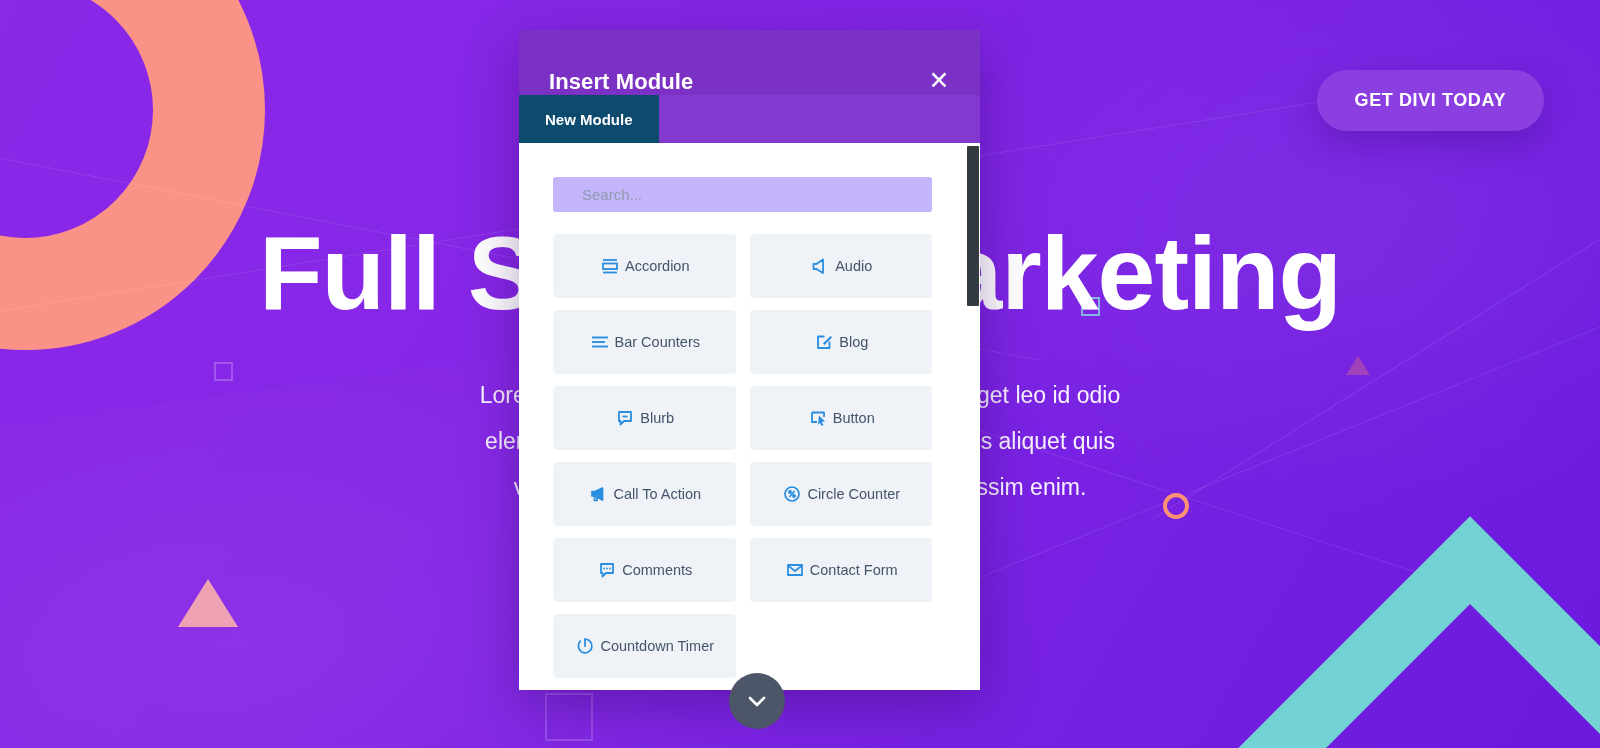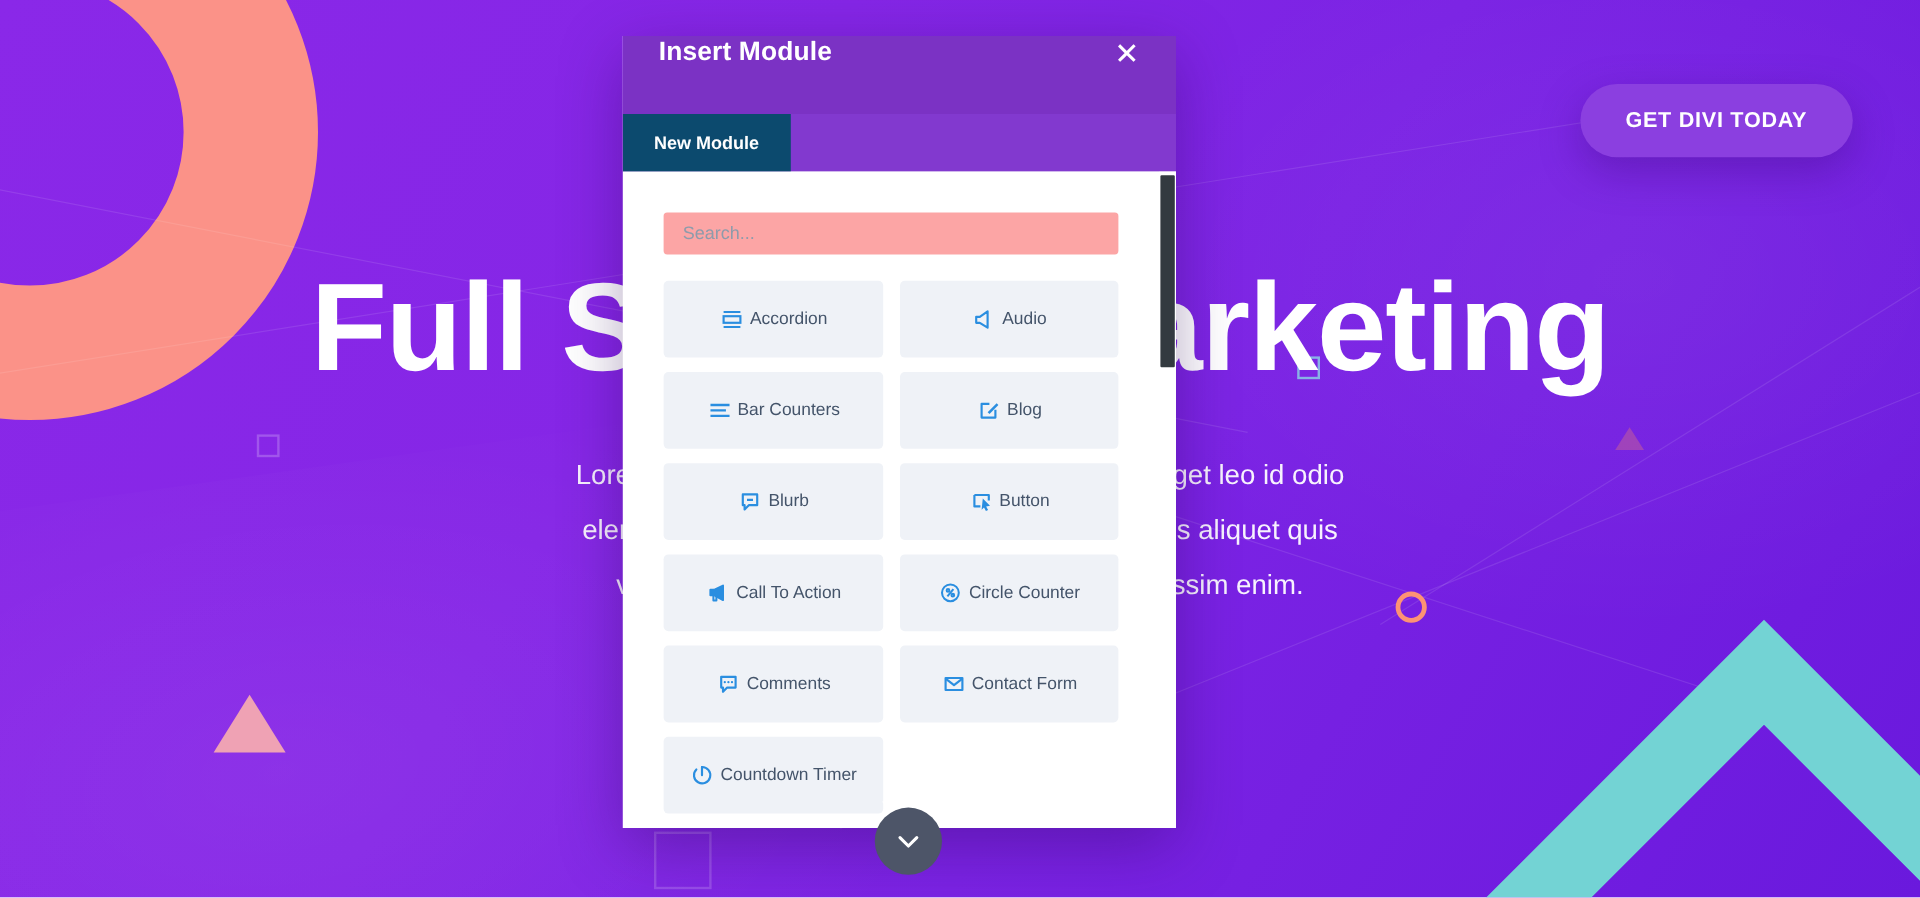--- a/index.html
+++ b/index.html
@@ -146,21 +146,21 @@
     background: #ffffff;
     box-shadow: 0 16px 50px rgba(40,0,80,0.35);
     display: flex;
     flex-direction: column;
     overflow: hidden;
   }
   .modal-header {
     height: 65px;
     background: #7b32c4;
     display: flex;
-    align-items: flex-start;
+    align-items: flex-end;
     justify-content: space-between;
     padding: 0 26px 0 30px;
     flex: 0 0 auto;
   }
   .modal-title {
     color: #ffffff;
     font-size: 22px;
     font-weight: bold;
     letter-spacing: 0.1px;
   }
@@ -204,24 +204,24 @@
     flex: 1 1 auto;
     background: #ffffff;
     padding: 34px 40px 0 34px;
     overflow: hidden;
   }
 
   .search-wrap { padding-right: 8px; }
   .search-input {
     width: 100%;
     height: 35px;
-    background: #fca5a5;
+    background: #c4b5fd;
     border: none;
     border-radius: 3px;
-    padding: 0 16px;
+    padding: 0 29px;
     font-size: 15px;
     color: #4f5a6b;
     font-family: "Liberation Sans", sans-serif;
     outline: none;
   }
   .search-input::placeholder { color: #8e9bab; }
 
   .module-grid {
     margin-top: 22px;
     display: grid;

